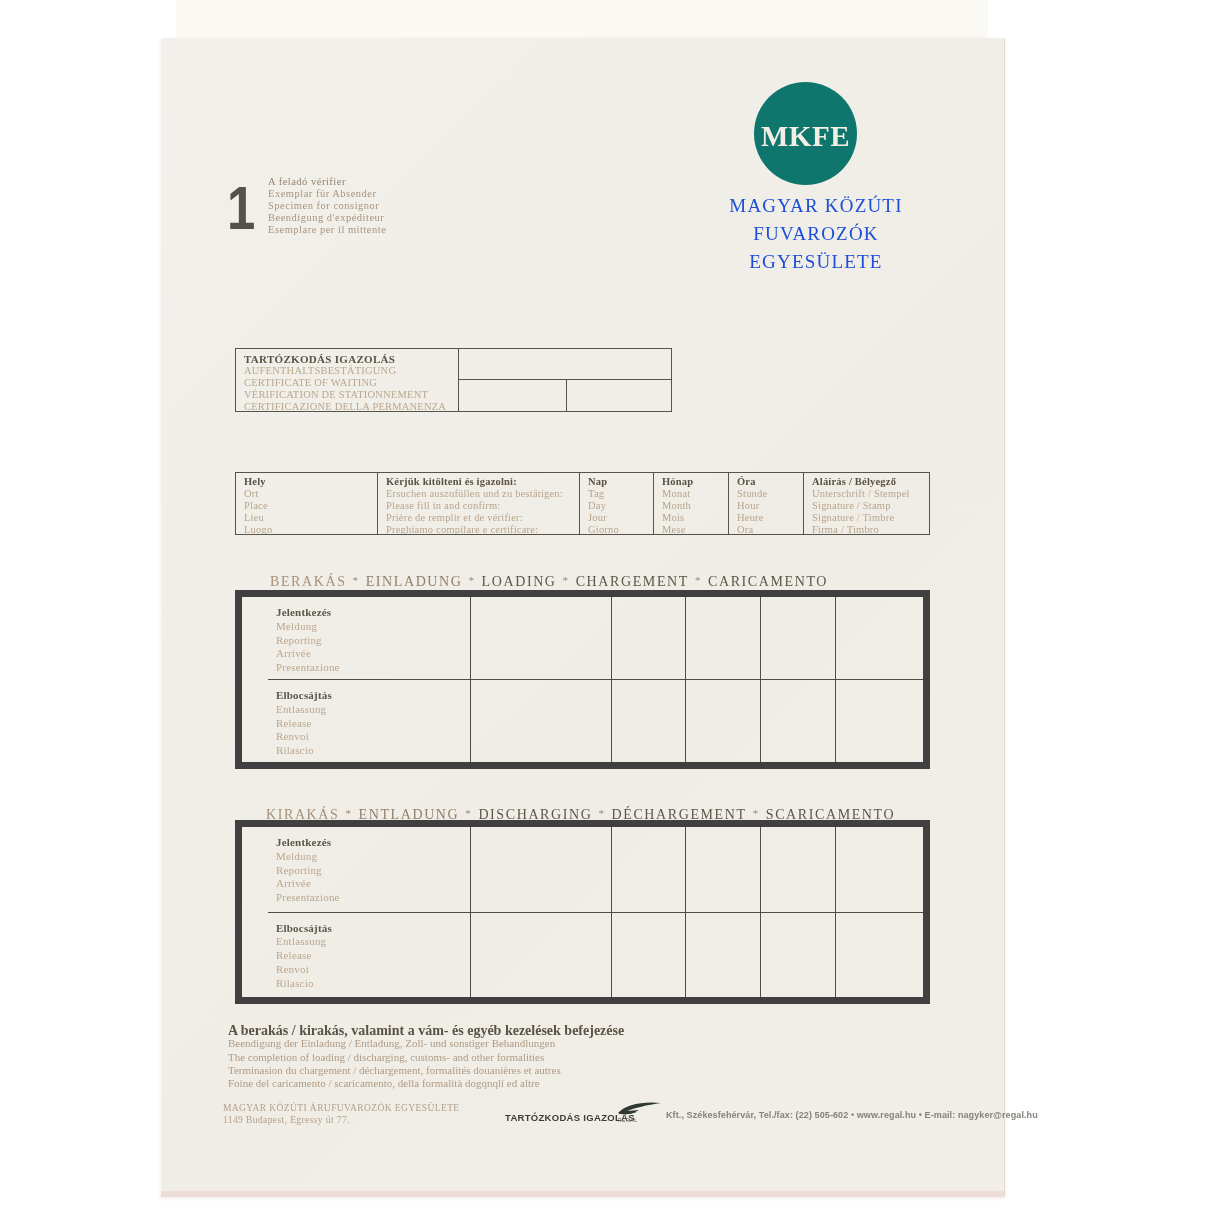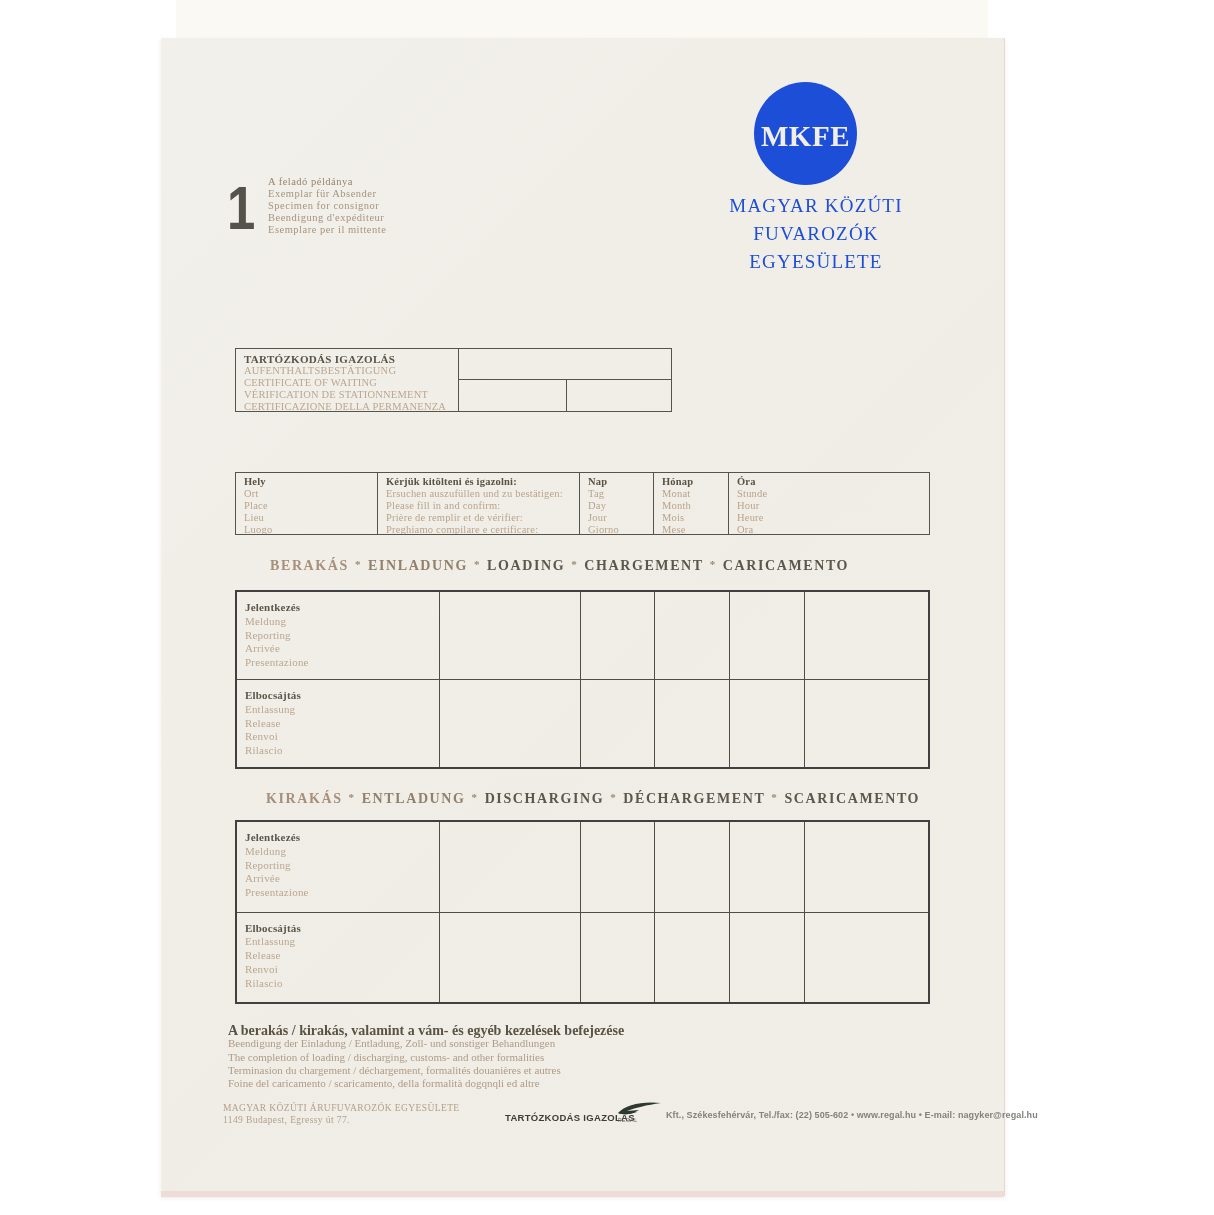--- a/index.html
+++ b/index.html
@@ -41,26 +41,26 @@
   
   .fill-table{position:absolute;left:235px;top:472px;width:695px;height:63px;
          border:1px solid #56534a;display:flex;box-sizing:border-box;}
   .fill-cell{box-sizing:border-box;padding:3px 0 0 8px;overflow:hidden;}
   .fill-cell + .fill-cell{border-left:1px solid #56534a;}
   .w-label{width:202px;} .w-hely{width:141px;} .w-nap{width:74px;}
   .w-honap{width:75px;} .w-ora{width:75px;} .w-sign{flex:1;}
   .ft{font-size:10.5px;font-weight:bold;color:#5a5245;line-height:11.9px;letter-spacing:.2px;}
   .fl{font-size:10.5px;color:#b9a48c;line-height:11.9px;letter-spacing:.2px;}
   
-  .sec-heading{position:absolute;font-size:14px;font-weight:bold;letter-spacing:1.6px;white-space:nowrap;}
+  .sec-heading{position:absolute;font-size:14px;font-weight:normal;letter-spacing:1.6px;white-space:nowrap;margin-top:16px;}
   .hp0{color:#a6907a;} .hp1{color:#91806b;} .hpd{color:#5d564b;}
   .hsep{color:#9c8871;font-size:11px;margin:0 6px;vertical-align:2px;}
   
-  .grid-table{position:absolute;left:235px;width:695px;border:2px solid #404040;
-         box-sizing:border-box;display:flex;flex-direction:column;}
+  .grid-table{position:absolute;left:235px;width:695px;border:7px solid #404040;
+         box-sizing:border-box;display:flex;flex-direction:column;padding-left:26px;}
   .gt-row{display:flex;flex:1;}
   .gt-row + .gt-row{border-top:1px solid #504d45;}
   .gt-cell{box-sizing:border-box;}
   .gt-cell + .gt-cell{border-left:1px solid #504d45;}
   .label-pad{padding:9px 0 0 8px;}
   .lt{font-size:11px;font-weight:bold;color:#5d564a;line-height:13.8px;letter-spacing:.2px;}
   .ll{font-size:11px;color:#bca78f;line-height:13.8px;letter-spacing:.2px;}
   
   .note{position:absolute;left:228px;top:1024px;}
   .note-title{font-size:14px;font-weight:bold;color:#5a5245;line-height:13.4px;}
@@ -80,28 +80,28 @@
 <body>
 
 <div class="page">
 
   <div class="backsheet"></div>
   <div class="paper"></div>
   <div class="paper-bottom-edge"></div>
 
   <div class="copy-number">1</div>
   <div class="copy-lines">
-    <div class="first">A feladó példánya</div>
+    <div class="first">A feladó vérifier</div>
     <div>Exemplar für Absender</div>
     <div>Specimen for consignor</div>
     <div>Beendigung d'expéditeur</div>
     <div>Esemplare per il mittente</div>
   </div>
 
-  <div class="logo-circle" style="background:#1d4ed8">
+  <div class="logo-circle" style="background:#0f766e">
     <span class="logo-text">MKFE</span>
   </div>
   <div class="org-name">
     <div>MAGYAR KÖZÚTI</div>
     <div>FUVAROZÓK EGYESÜLETE</div>
   </div>
 
   <div class="cert-box">
     <div class="cert-left">
       <div class="cert-title">TARTÓZKODÁS IGAZOLÁS</div>
@@ -148,20 +148,27 @@
       <div class="fl">Mois</div>
       <div class="fl">Mese</div>
     </div>
     <div class="fill-cell w-ora">
       <div class="ft">Óra</div>
       <div class="fl">Stunde</div>
       <div class="fl">Hour</div>
       <div class="fl">Heure</div>
       <div class="fl">Ora</div>
     </div>
+    <div class="fill-cell w-sign">
+      <div class="ft">Aláírás / Bélyegző</div>
+      <div class="fl">Unterschrift / Stempel</div>
+      <div class="fl">Signature / Stamp</div>
+      <div class="fl">Signature / Timbre</div>
+      <div class="fl">Firma / Timbro</div>
+    </div>
   </div>
 
   <div class="sec-heading" style="left:270px;top:558px;">
     <span class="hp0">BERAKÁS</span><span class="hsep">*</span><span class="hp1">EINLADUNG</span><span class="hsep">*</span><span class="hpd">LOADING</span><span class="hsep">*</span><span class="hpd">CHARGEMENT</span><span class="hsep">*</span><span class="hpd">CARICAMENTO</span>
   </div>
 
   <div class="grid-table" style="top:590px;height:179px;">
     <div class="gt-row">
       <div class="gt-cell w-label label-pad">
         <div class="lt">Jelentkezés</div>

